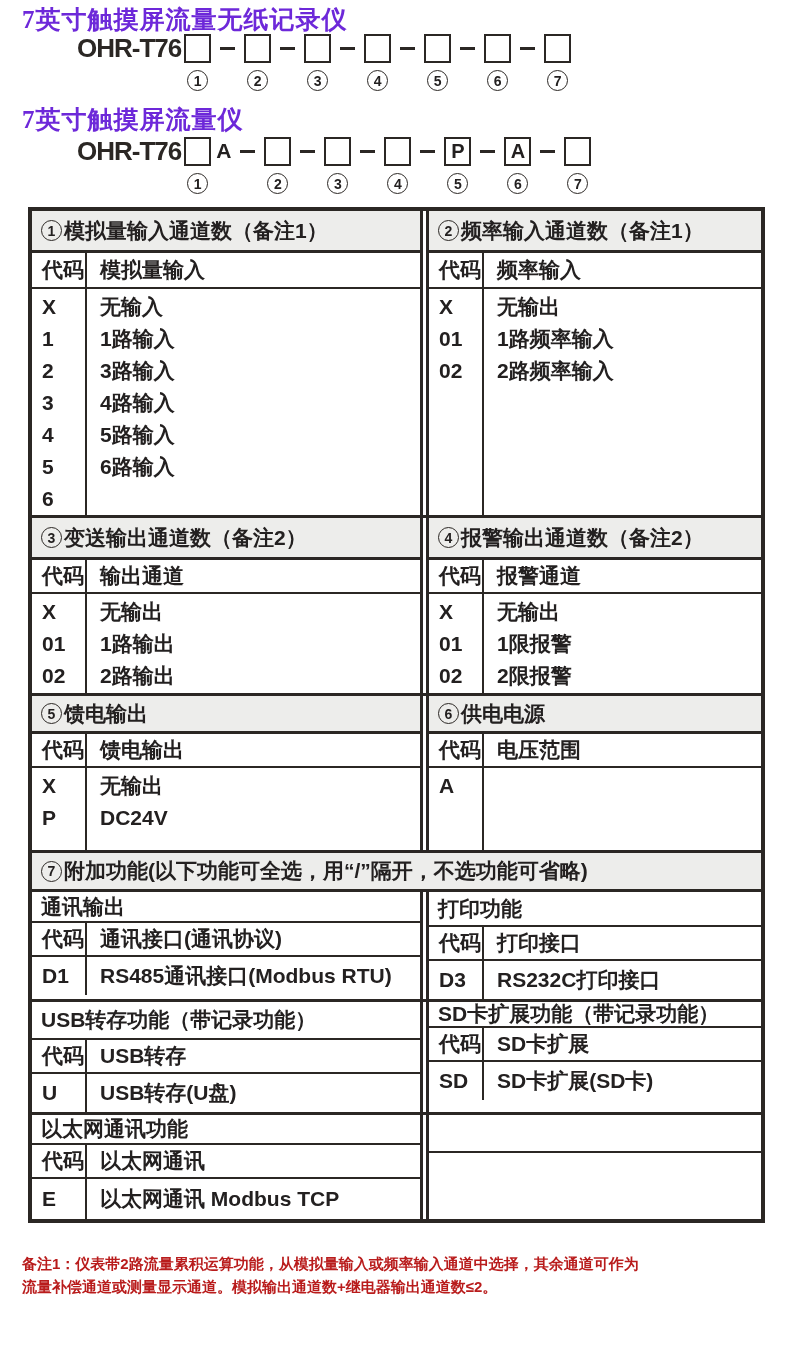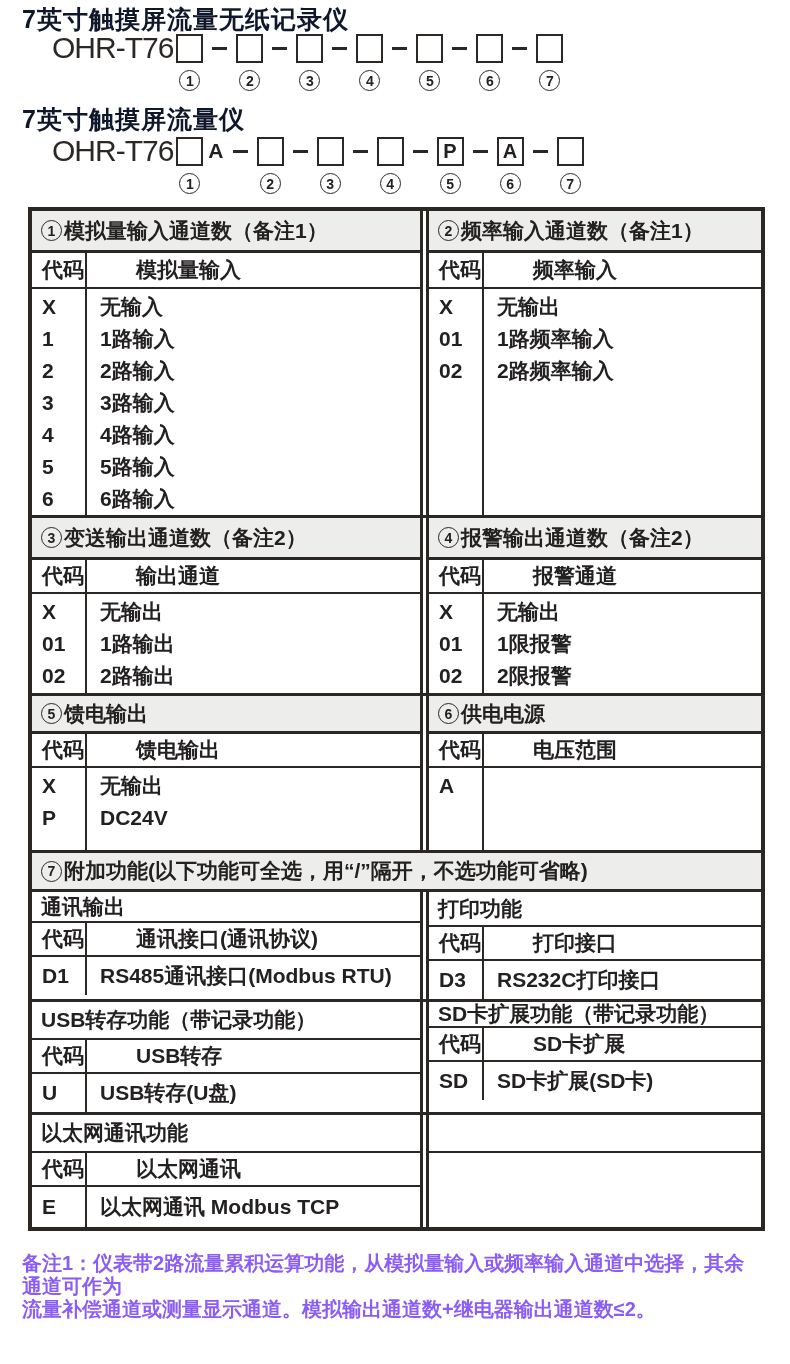--- a/index.html
+++ b/index.html
@@ -7,32 +7,33 @@
   body {
     position: relative;
     background: #ffffff;
     color: #232020;
     font-family: "Liberation Sans", "DejaVu Sans", sans-serif;
     overflow: hidden;
   }
   .title {
     position: absolute; left: 22px;
     font-size: 25px; font-weight: 600; letter-spacing: 1px;
-    color: #0f172a;
+    color: #6d28d9;
+    font-family: Liberation Serif, serif;
   }
   #title1 { top: 3px; }
   #title2 { top: 103px; }
 
   
   .model { position: absolute; left: 52px; display: flex; align-items: flex-start; }
   #model1 { top: 33px; }
   #model2 { top: 136px; }
   .prefix {
-    font-size: 30px; font-weight: normal; letter-spacing: -1px;
-    line-height: 30px; margin-right: 3px; color: #2b2724;
+    font-size: 26px; font-weight: bold; letter-spacing: -1px;
+    line-height: 30px; margin-right: 3px; color: #2b2724; margin-left: 25px;
   }
   .seg { display: flex; flex-direction: column; }
   .seg-top { display: flex; align-items: center; height: 30px; }
   .box {
     width: 27px; height: 29px; border: 2.5px solid #2b2724;
     display: flex; align-items: center; justify-content: center;
     font-size: 20px; font-weight: bold; background: #fff; flex: none;
   }
   .suffix { font-size: 21px; font-weight: bold; margin: 0 0 0 5px; }
   .dash { width: 33px; display: flex; align-items: center; justify-content: center; flex: none; }
@@ -61,21 +62,21 @@
     background: #ededeb; display: flex; align-items: center;
     padding-left: 9px; font-size: 21px; font-weight: bold;
     border-bottom: 3px solid #2b2724;
   }
   .sec-hdr .circ, .full-hdr .circ { margin-right: 2px; }
   .full-hdr {
     background: #ededeb; display: flex; align-items: center;
     padding-left: 9px; font-size: 21px; font-weight: bold;
     border-bottom: 3px solid #2b2724; height: 42px;
   }
-  .cols { display: flex; border-bottom: 2px solid #2b2724; align-items: stretch; gap: 36px; }
+  .cols { display: flex; border-bottom: 2px solid #2b2724; align-items: stretch; }
   .code-cell {
     width: 55px; border-right: 2px solid #2b2724; flex: none;
     display: flex; align-items: center; padding-left: 10px;
     font-size: 21px; font-weight: bold;
   }
   .desc-cell {
     flex: 1; display: flex; align-items: center; padding-left: 13px;
     font-size: 21px; font-weight: bold; white-space: nowrap;
   }
   .data { display: flex; align-items: stretch; }
@@ -86,22 +87,22 @@
   .sub-hdr {
     display: flex; align-items: center; padding-left: 9px;
     font-size: 21px; font-weight: bold; border-bottom: 2px solid #2b2724;
     white-space: nowrap;
   }
   .row { display: flex; align-items: stretch; }
   .rest { flex: 1; }
 
   .note {
     position: absolute; left: 22px; top: 1252px; width: 730px;
-    font-size: 20px; font-weight: bold; line-height: 23px;
-    color: #8b5cf6;
+    font-size: 15px; font-weight: bold; line-height: 23px;
+    color: #b91c1c;
   }
 </style>
 </head>
 <body>
 
 <div class="title" id="title1">7英寸触摸屏流量无纸记录仪</div>
 <div class="model" id="model1">
     <div class="prefix">OHR-T76</div>
     <div class="seg">
       <div class="seg-top">
@@ -276,21 +277,20 @@
             <div class="line">1</div>
             <div class="line">2</div>
             <div class="line">3</div>
             <div class="line">4</div>
             <div class="line">5</div>
             <div class="line">6</div>
           </div>
           <div class="desc-list">
             <div class="line">无输入</div>
             <div class="line">1路输入</div>
-            <div class="line">2路输入</div>
             <div class="line">3路输入</div>
             <div class="line">4路输入</div>
             <div class="line">5路输入</div>
             <div class="line">6路输入</div>
           </div>
         </div>
       </div>
       <div class="vgap"></div>
       <div class="half r">
         <div class="sec-hdr" style="height: 42px;">
@@ -449,21 +449,21 @@
           <div class="desc-cell">SD卡扩展</div>
         </div>
         <div class="row" style="height: 38px;">
           <div class="code-cell">SD</div>
           <div class="desc-cell">SD卡扩展(SD卡)</div>
         </div>
       </div>
     </div>
     <div class="band grp bt">
       <div class="half l">
-        <div class="sub-hdr" style="height: 38px;">以太网通讯功能</div>
+        <div class="sub-hdr" style="height: 30px;">以太网通讯功能</div>
         <div class="cols" style="height: 34px;">
           <div class="code-cell">代码</div>
           <div class="desc-cell">以太网通讯</div>
         </div>
         <div class="row" style="height: 40px;">
           <div class="code-cell">E</div>
           <div class="desc-cell">以太网通讯 Modbus TCP</div>
         </div>
       </div>
       <div class="vgap"></div>

